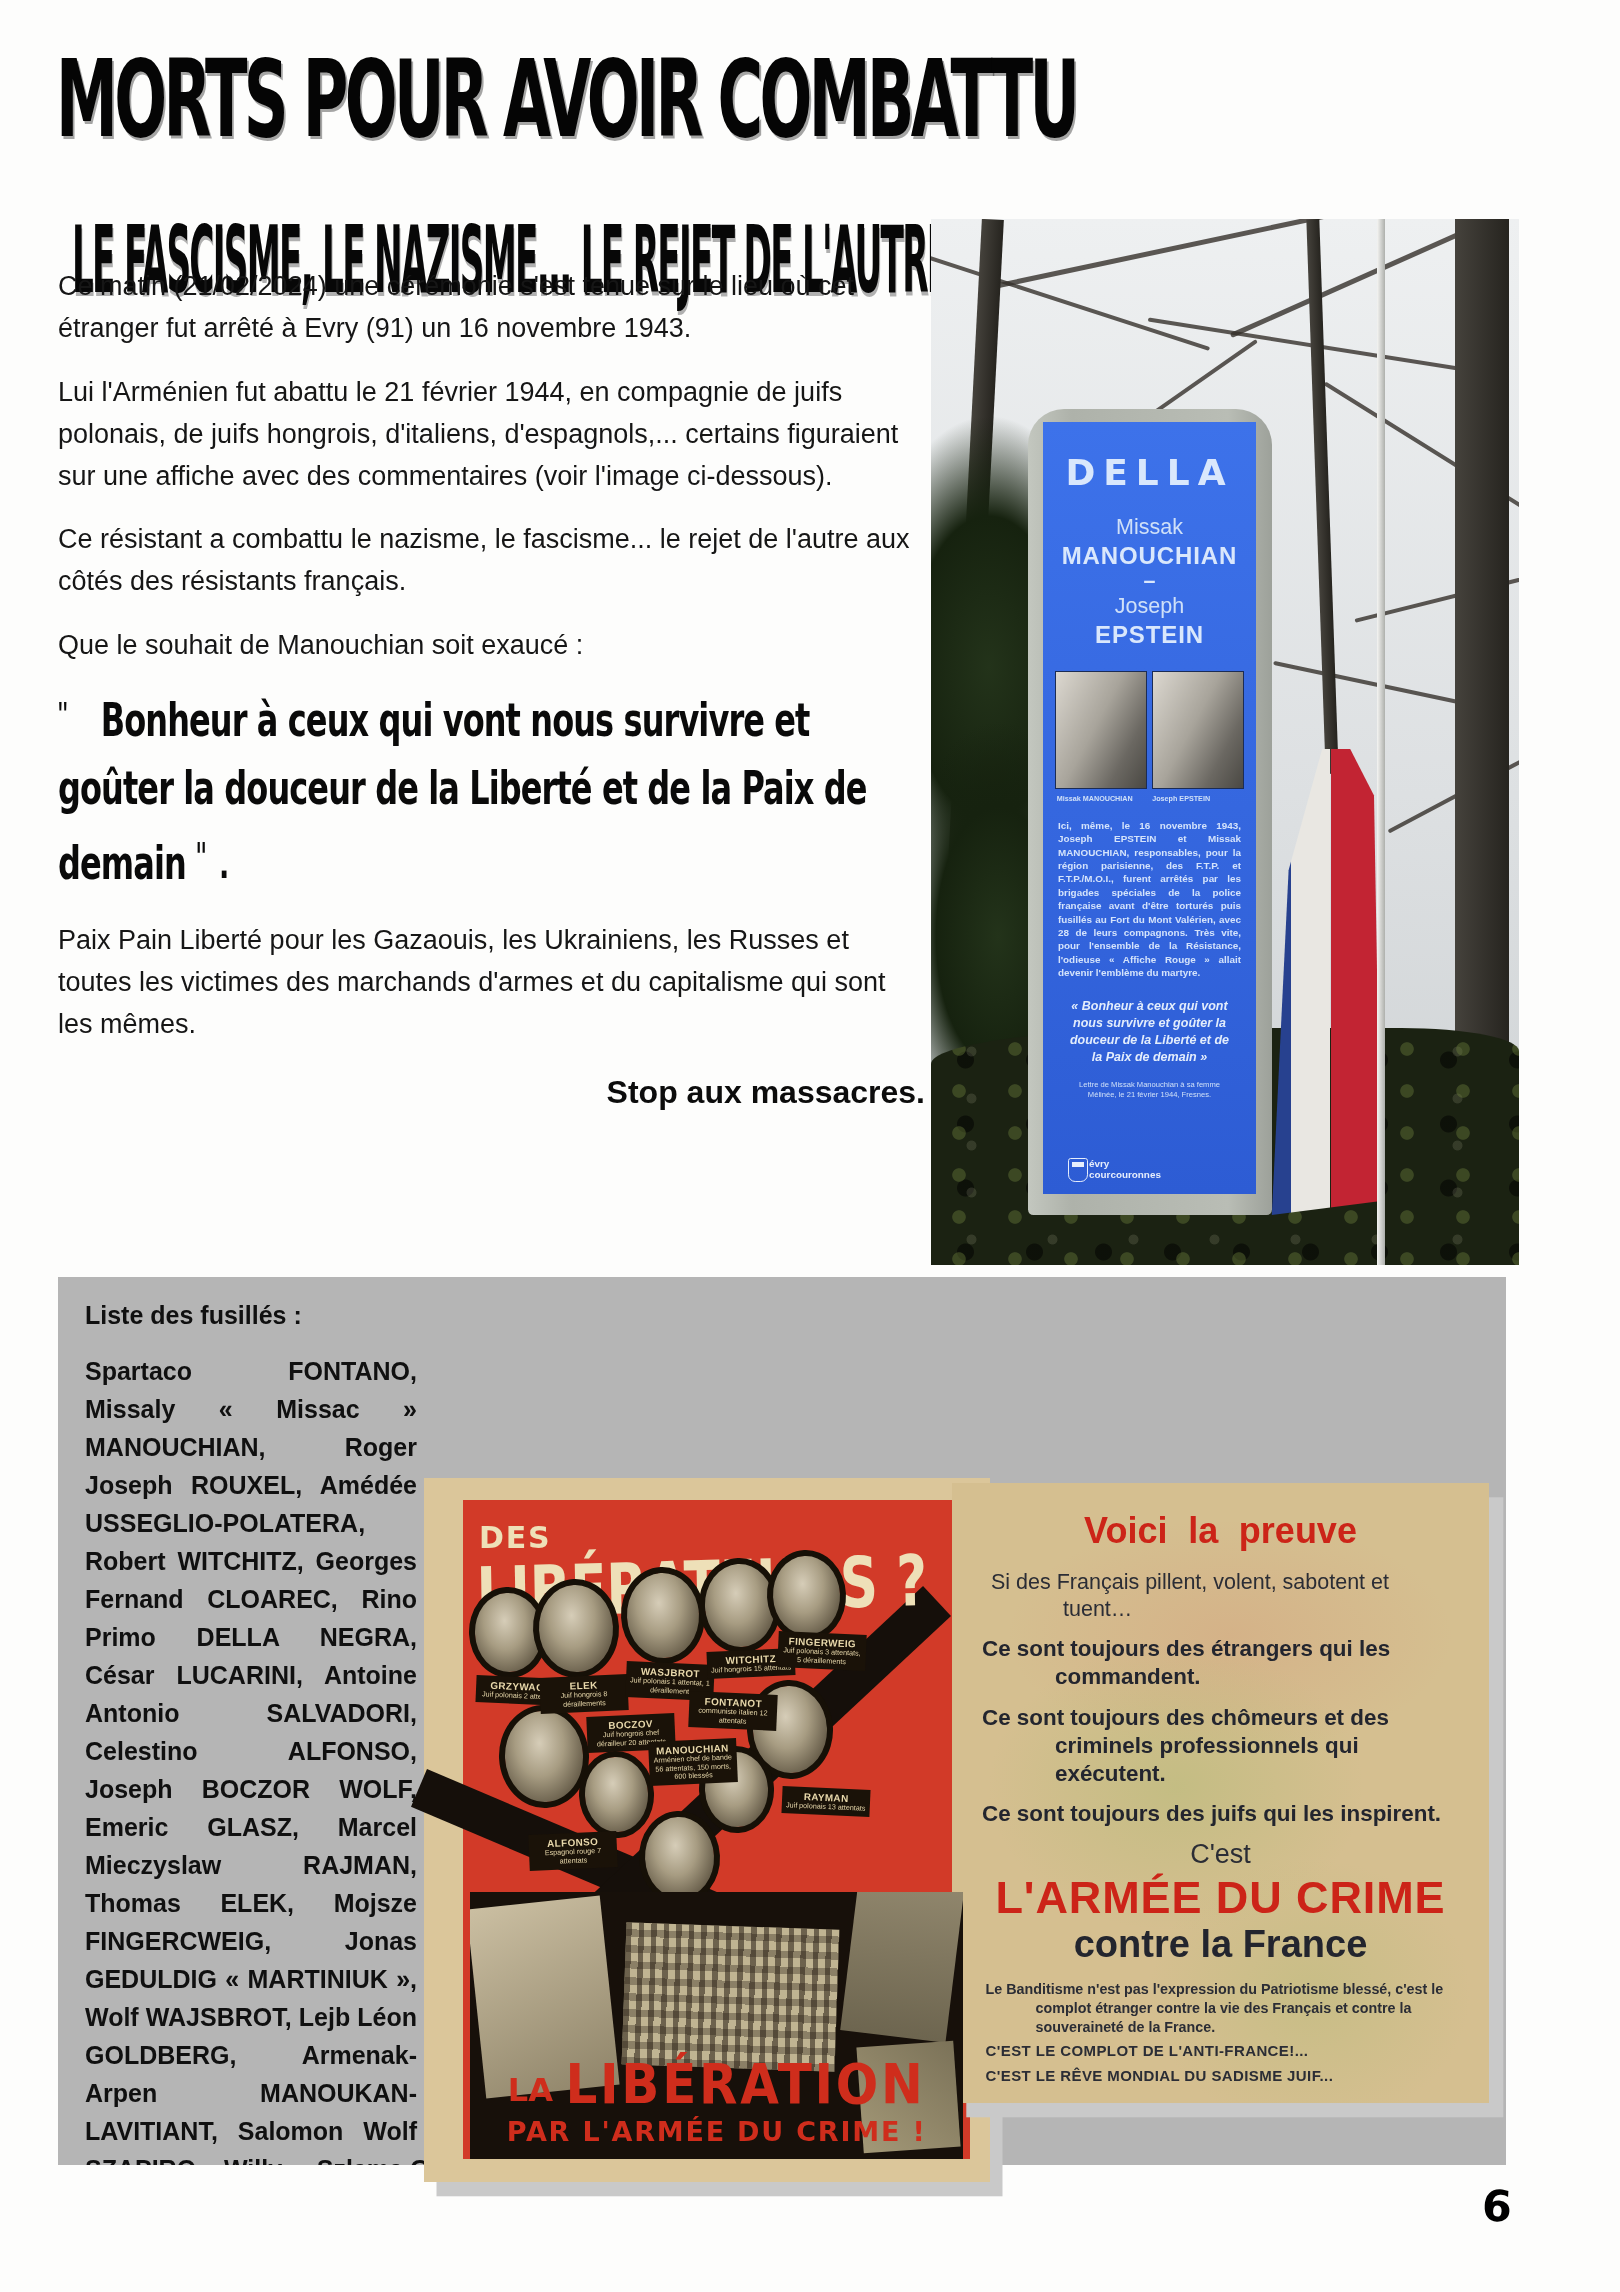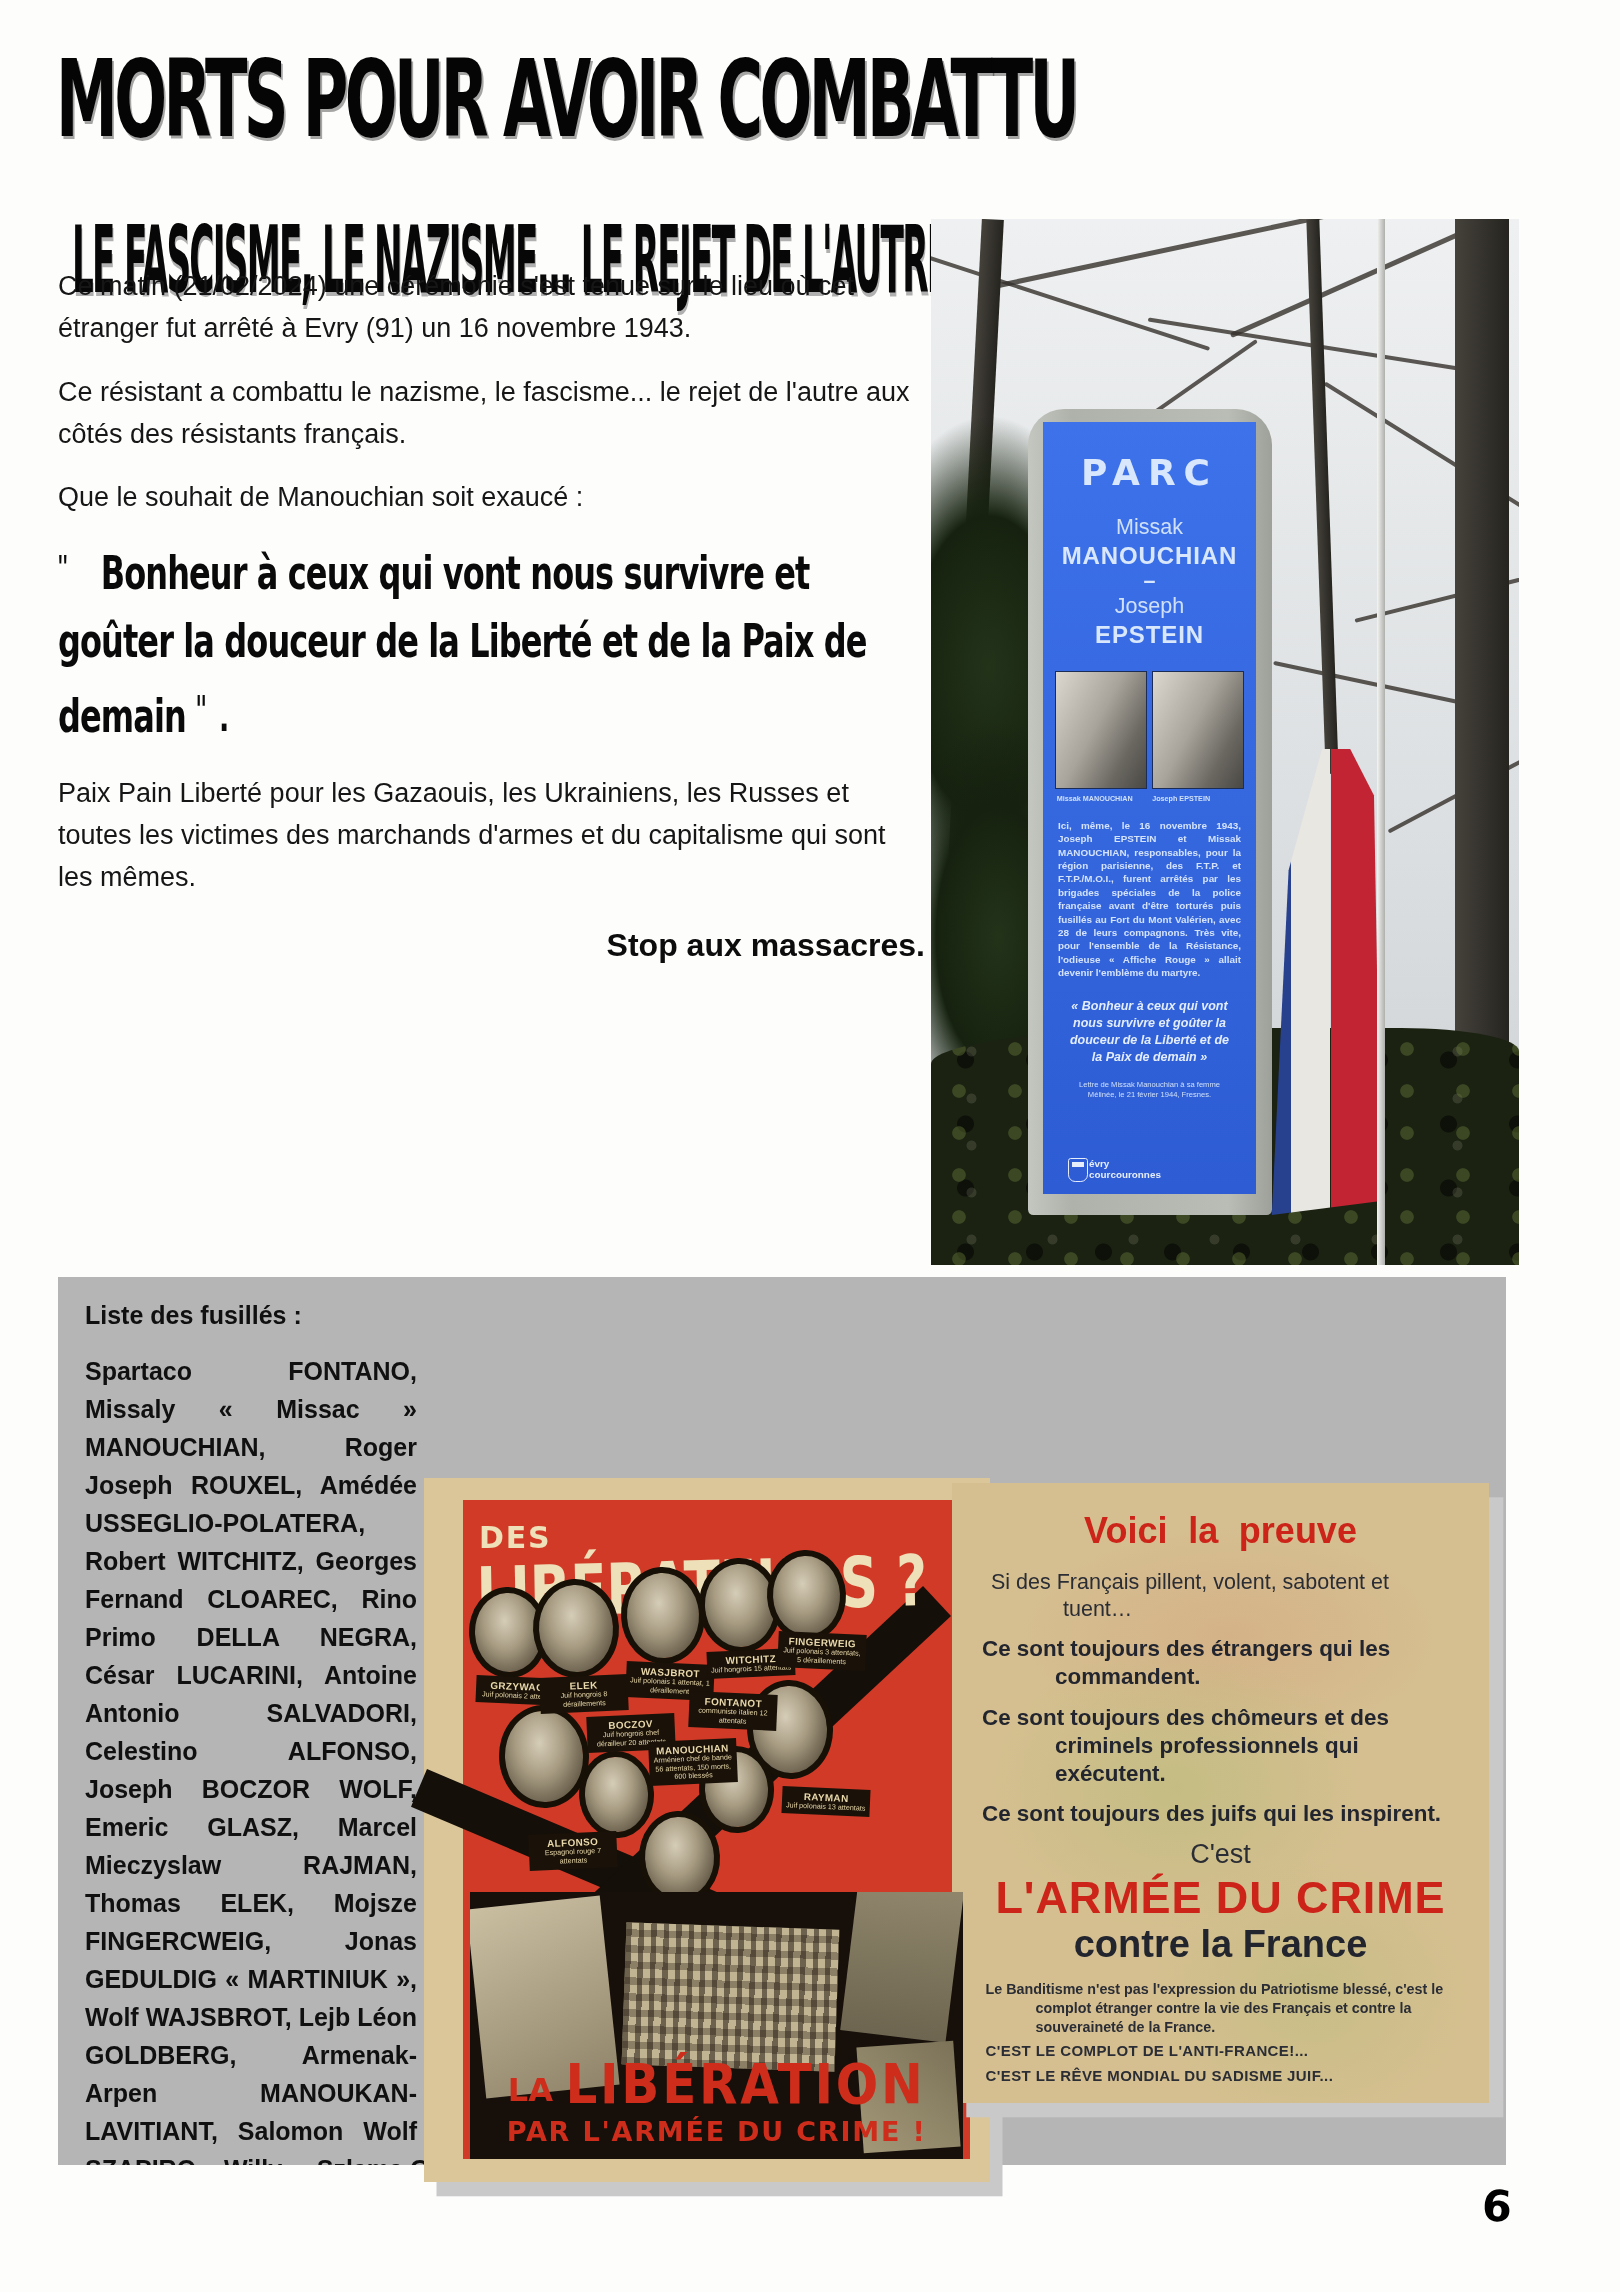--- a/index.html
+++ b/index.html
@@ -144,20 +144,21 @@
 
   <div class="t1wrap">
     <div class="title1">MORTS POUR AVOIR COMBATTU</div>
   </div>
   <div class="t2wrap">
     <div class="title2">LE FASCISME, LE NAZISME... LE REJET DE L'AUTRE</div>
   </div>
 
   <div class="left-col">
     <p class="body">Ce matin (21/02/2024) une cérémonie s'est tenue sur le lieu où cet étranger fut arrêté à Evry (91) un 16 novembre 1943.</p>
+    <p class="body">Lui l'Arménien fut abattu le 21 février 1944, en compagnie de juifs polonais, de juifs hongrois, d'italiens, d'espagnols,... certains figuraient sur une affiche avec des commentaires (voir l'image ci-dessous).</p>
     <p class="body">Ce résistant a combattu le nazisme, le fascisme... le rejet de l'autre aux côtés des résistants français.</p>
     <p class="body">Que le souhait de Manouchian soit exaucé :</p>
     <div class="quote">
       <span class="qo">"</span><span>Bonheur à ceux qui vont nous survivre et goûter la douceur de la Liberté et de la Paix de demain</span><span class="qc">"</span><span class="qp">.</span>
     </div>
     <p class="body">Paix Pain Liberté pour les Gazaouis, les Ukrainiens, les Russes et toutes les victimes des marchands d'armes et du capitalisme qui sont les mêmes.</p>
     <div class="stop">Stop aux massacres.</div>
   </div>
 
   <div class="photo">
@@ -185,21 +186,21 @@
     <div class="ph-flag">
       <div class="fs fs-b"></div>
       <div class="fs fs-w"></div>
       <div class="fs fs-r"></div>
     </div>
     <div class="ph-pole"></div>
 
     <div class="totem">
       <div class="totem-frame"></div>
       <div class="totem-blue">
-        <div class="tb-parc">PARC</div>
+        <div class="tb-parc">DELLA</div>
         <div class="tb-n1">Missak</div>
         <div class="tb-n2">MANOUCHIAN</div>
         <div class="tb-dash">–</div>
         <div class="tb-n1">Joseph</div>
         <div class="tb-n2">EPSTEIN</div>
         <div class="tb-portraits">
           <div class="tb-ph"></div>
           <div class="tb-ph"></div>
         </div>
         <div class="tb-caps">

